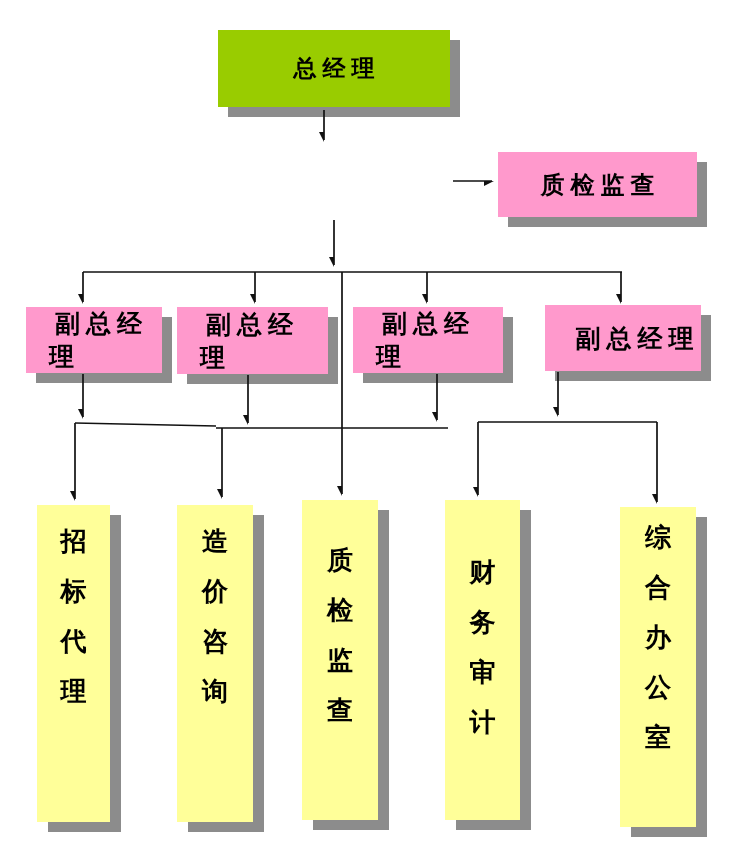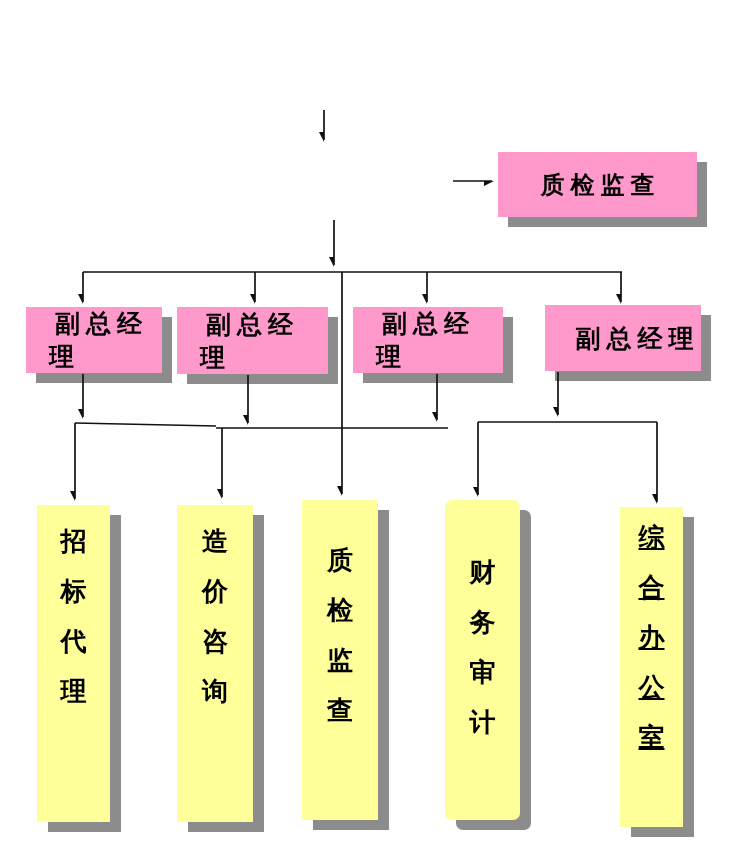--- a/index.html
+++ b/index.html
@@ -34,22 +34,22 @@
   .dept  {
     position: absolute;
     background: #FFFF99;
     box-shadow: 11px 10px 0 #8c8c8c;
     box-sizing: border-box;
     font-weight: bold;
   }
   .d1 { left: 37px;  top: 505px; width: 73px; height: 317px; }
   .d2 { left: 177px; top: 505px; width: 76px; height: 317px; }
   .d3 { left: 302px; top: 500px; width: 76px; height: 320px; }
-  .d4 { left: 445px; top: 500px; width: 75px; height: 320px; border-radius: 7px; }
-  .d5 { left: 620px; top: 507px; width: 63px; height: 320px; text-decoration: underline; }
+  .d4 { left: 445px; top: 500px; width: 75px; height: 320px; }
+  .d5 { left: 620px; top: 507px; width: 76px; height: 320px; }
   .vlabel {
     width: 1em;
     margin: 0 auto;
     word-break: break-all;
     line-height: 50px;
     font-size: 26px;
     text-align: center;
   }
   .wires {
     position: absolute;
@@ -57,20 +57,23 @@
     width: 729px; height: 845px;
     pointer-events: none;
   }
   .wires line { stroke: #111111; stroke-width: 1.7; }
 </style>
 </head>
 <body>
 
 <div id="stage">
 
+  <div class="box gm">
+    <span>总经理</span>
+  </div>
 
 
   <div class="box qc">
     <span>质检监查</span>
   </div>
 
   <div class="box dm dm1">
     <span>副总经理</span>
   </div>
   <div class="box dm dm2">

